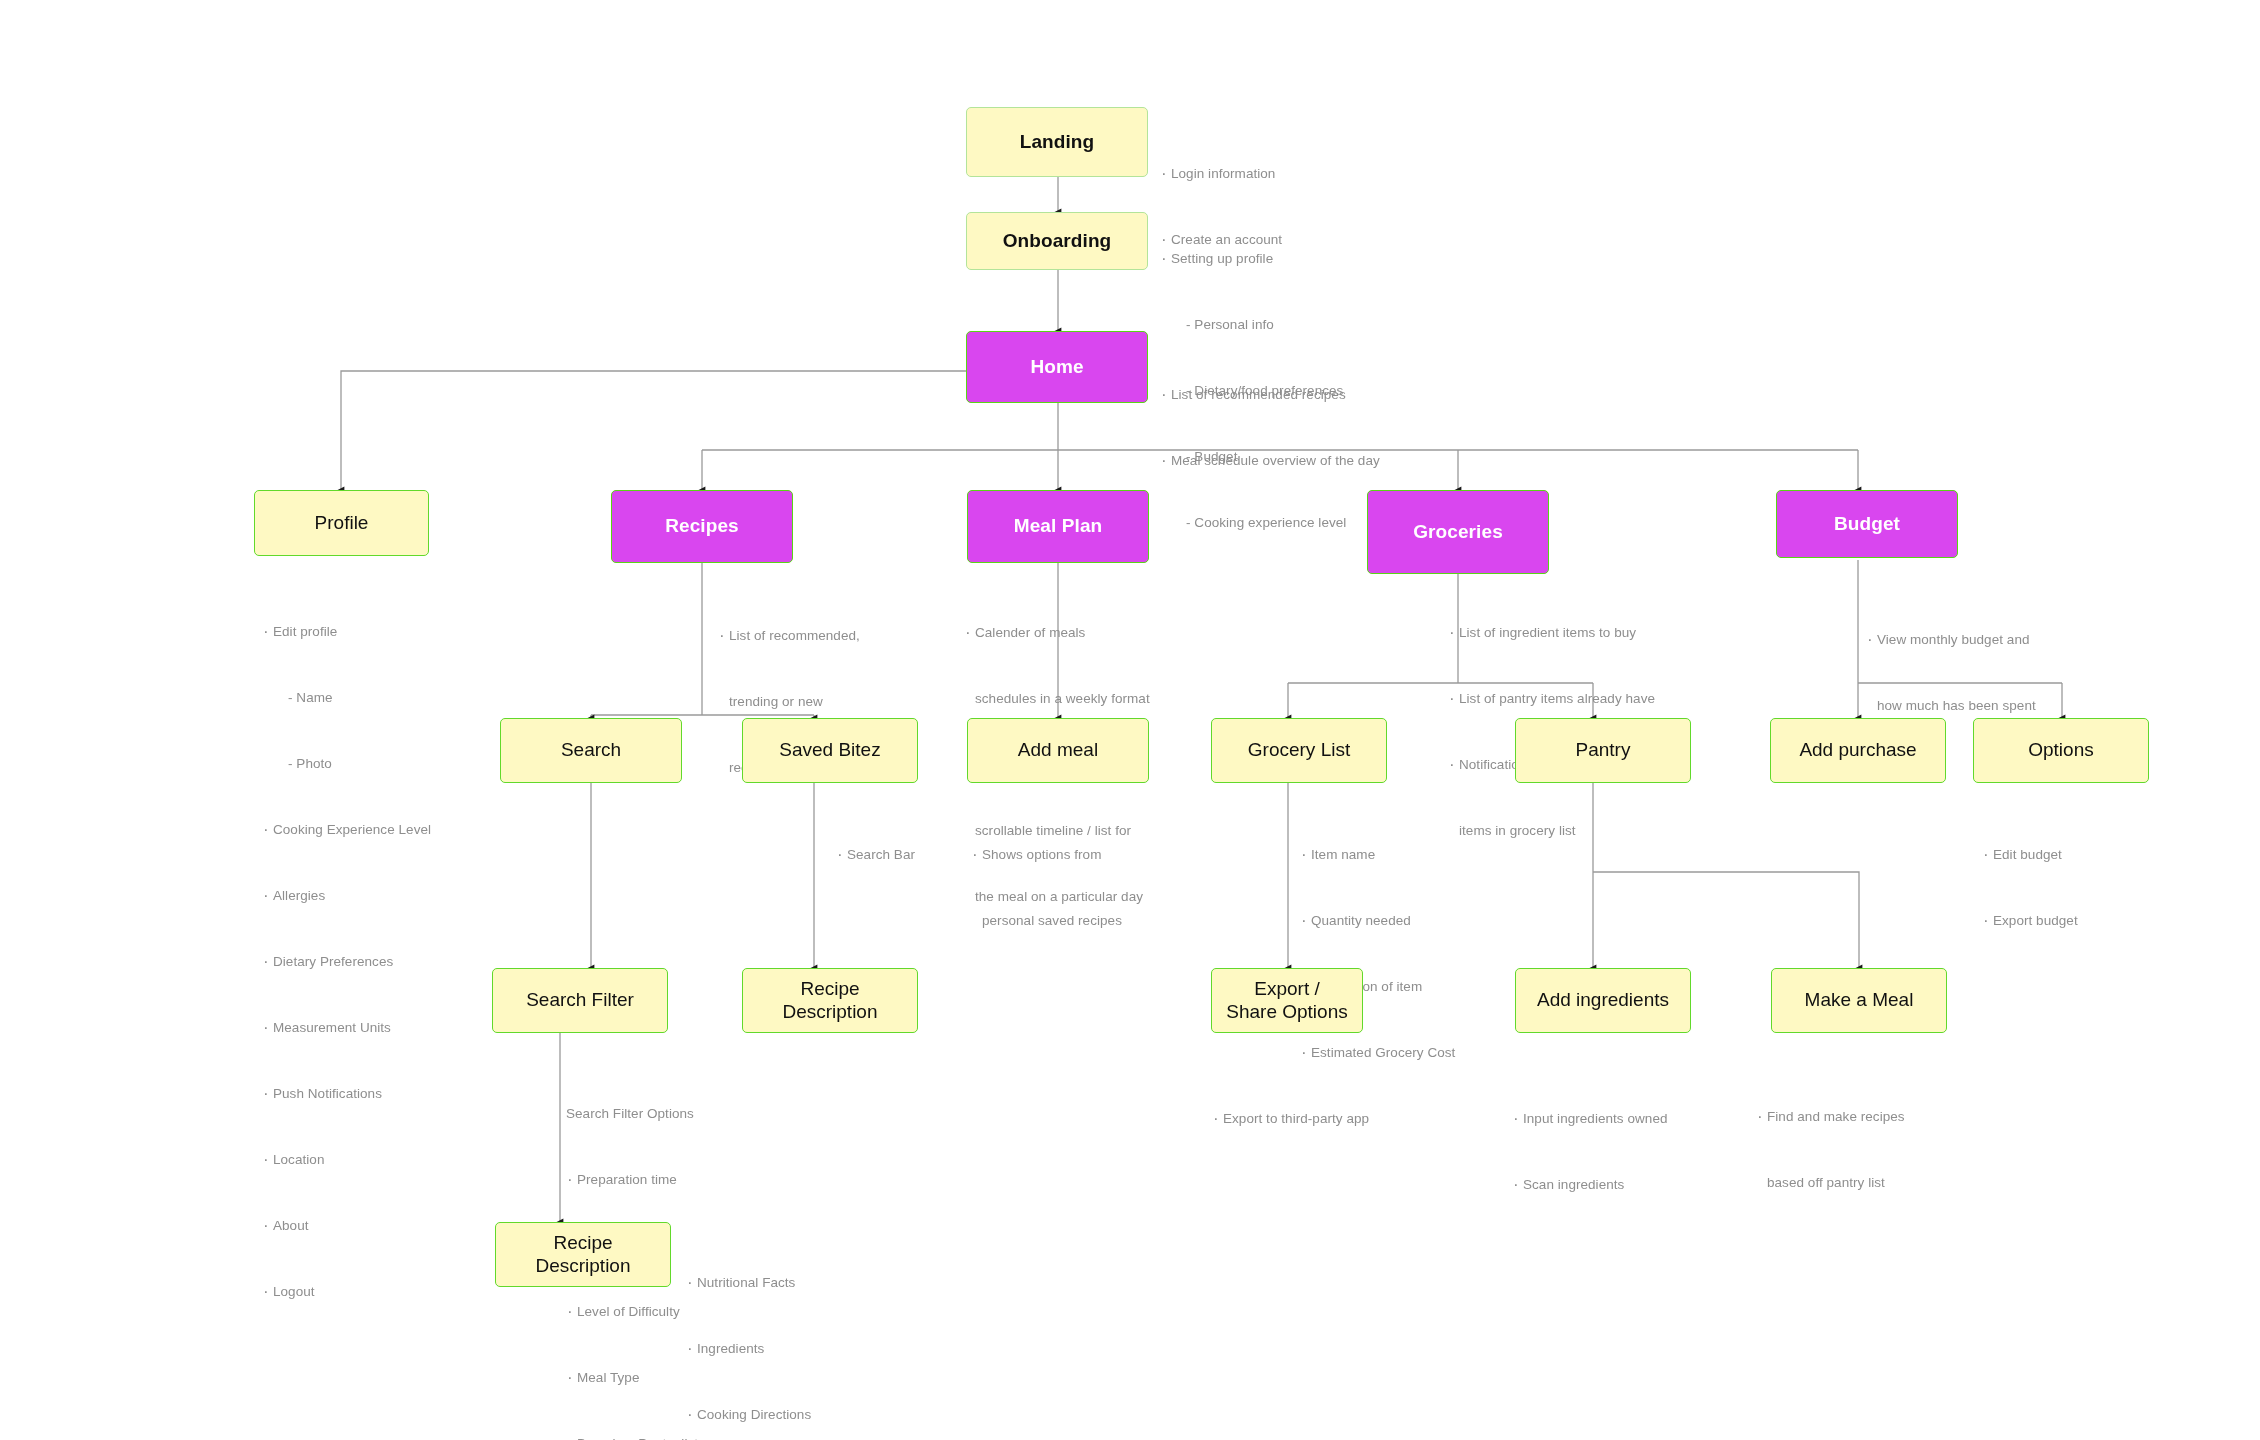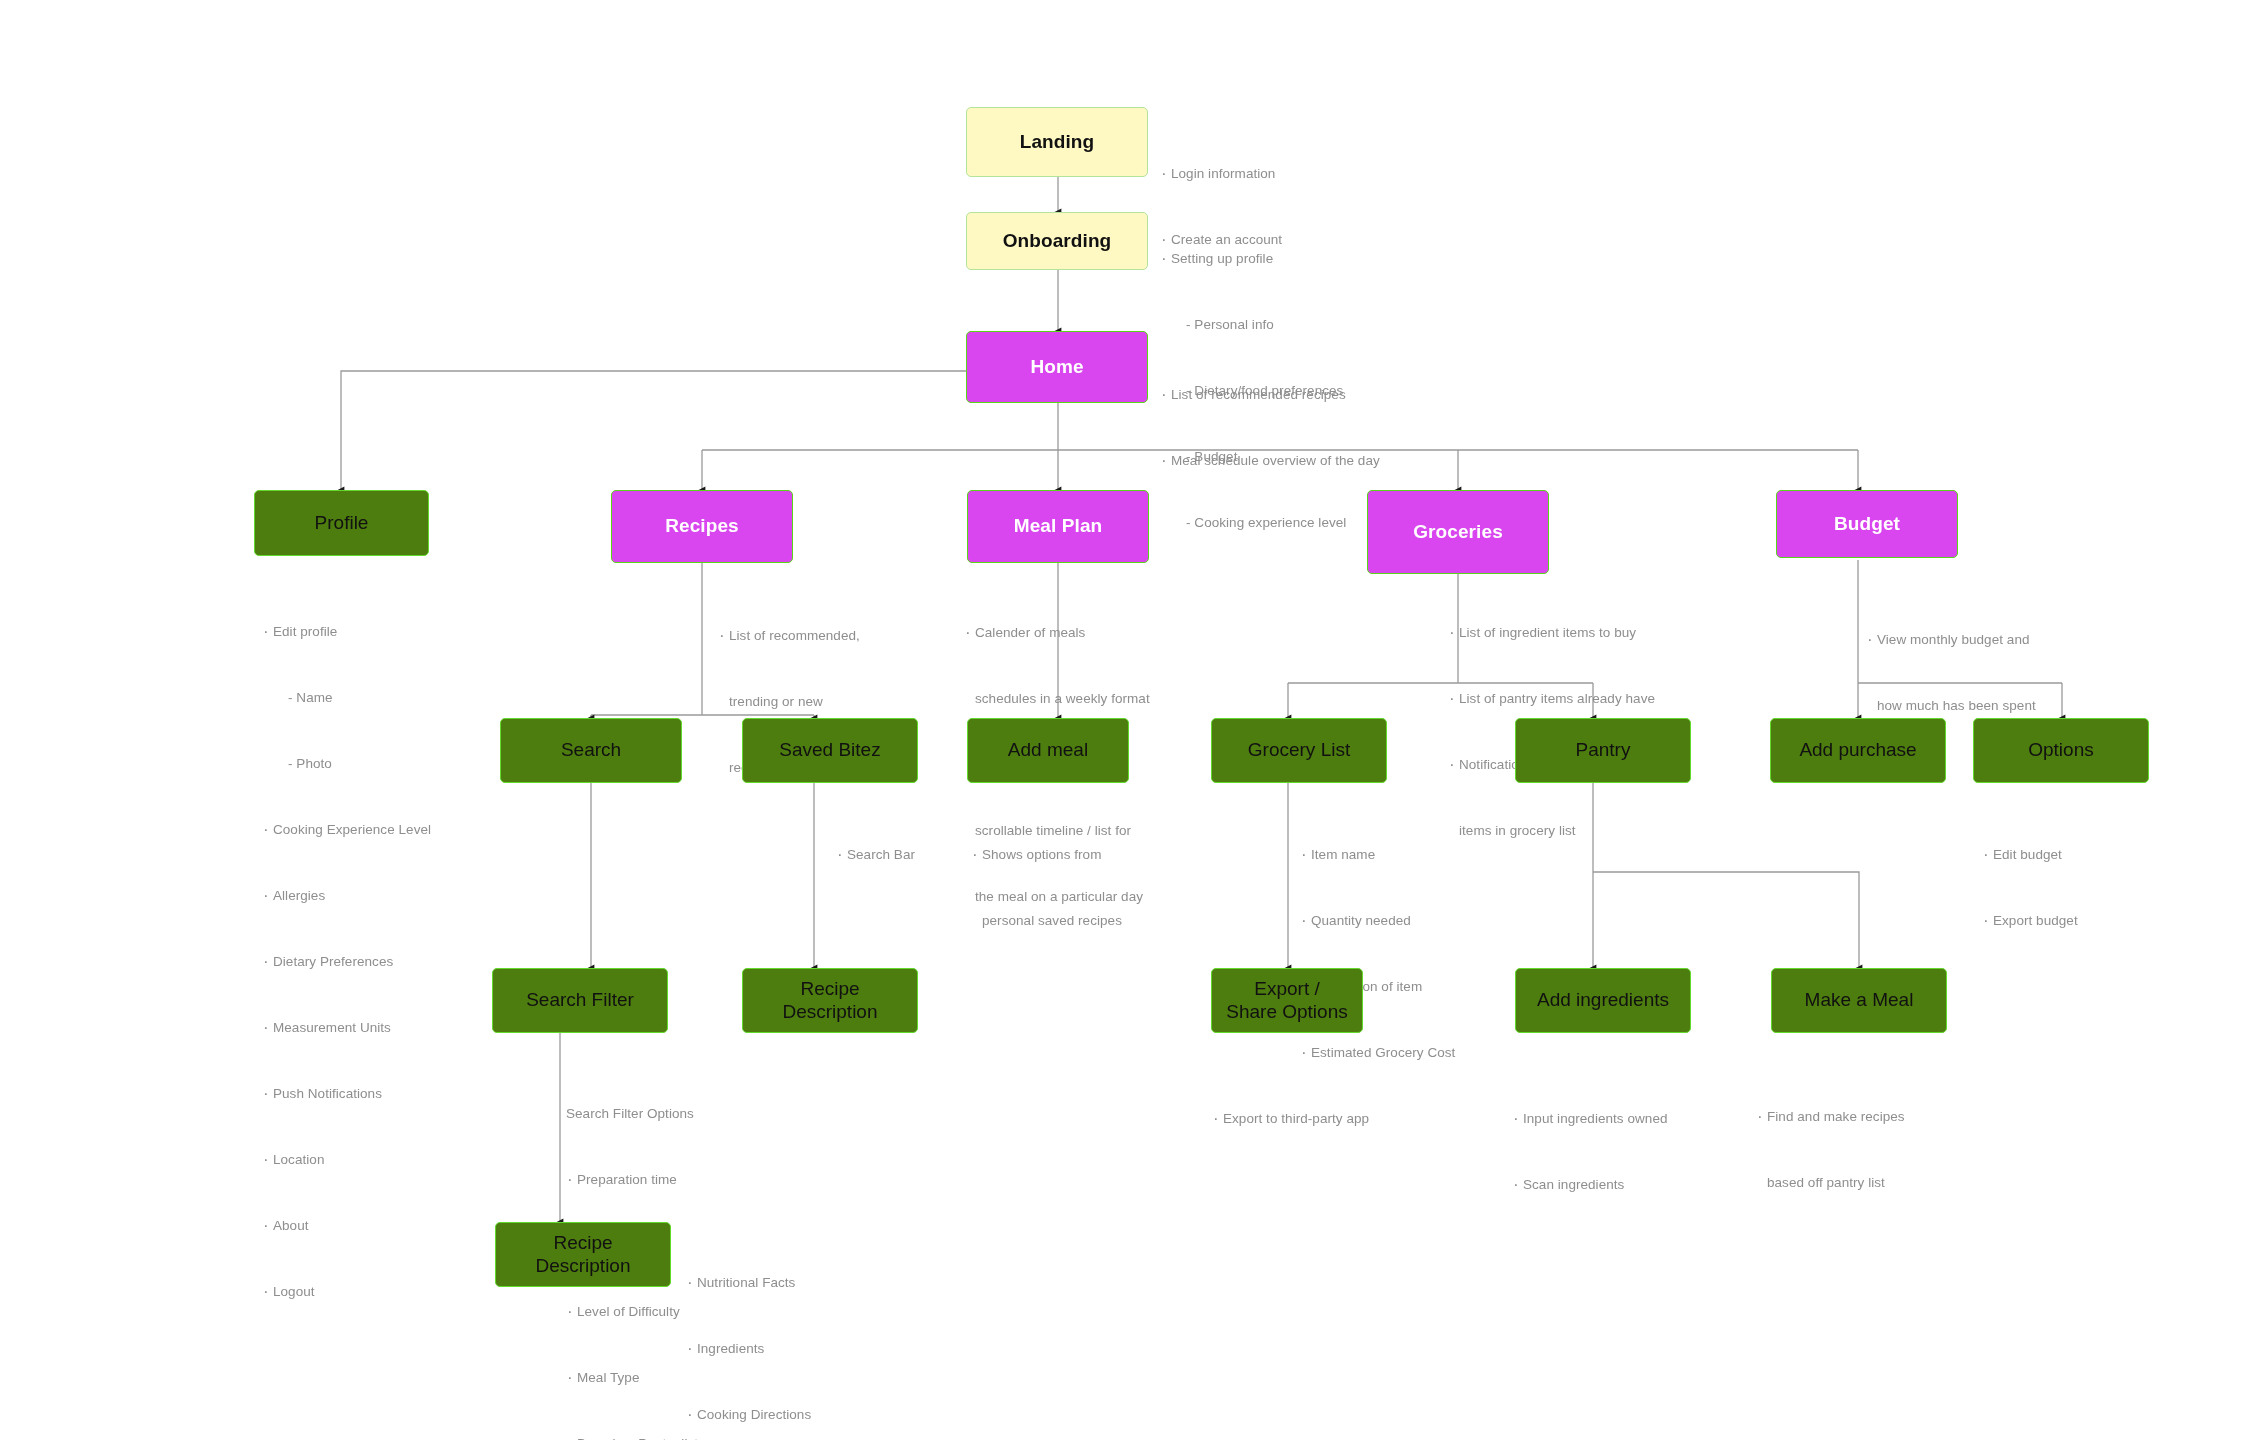--- a/index.html
+++ b/index.html
@@ -41,21 +41,21 @@
   }
   .node.level2 {
     background: #d946ef;
     border: 1px solid #5ad416;
     color: #ffffff;
     font-weight: bold;
     font-size: 19px;
     letter-spacing: 0.1px;
   }
   .node.level3 {
-    background: #4d7c0f;
+    background: #fef9c3;
     border: 1.6px solid #62d92b;
     color: #111111;
     font-weight: normal;
     font-size: 19px;
   }
   .notes {
     position: absolute;
     font-size: 13.5px;
     color: #8e8e8e;
     line-height: 1.63;
@@ -227,21 +227,21 @@
   <span>Search</span>
 </div>
 
 <div class="node level3" style="left:742px; top:718px; width:176px; height:65px;">
   <span>Saved Bitez</span>
 </div>
 <div class="notes" style="left:836px; top:800px;">
   <span class="bullet">Search Bar</span>
 </div>
 
-<div class="node level3" style="left:967px; top:718px; width:162px; height:65px;">
+<div class="node level3" style="left:967px; top:718px; width:182px; height:65px;">
   <span>Add meal</span>
 </div>
 <div class="notes" style="left:971px; top:800px;">
   <span class="bullet">Shows options from</span>
   <span class="cont">personal saved recipes</span>
 </div>
 
 <div class="node level3" style="left:1211px; top:718px; width:176px; height:65px;">
   <span>Grocery List</span>
 </div>

